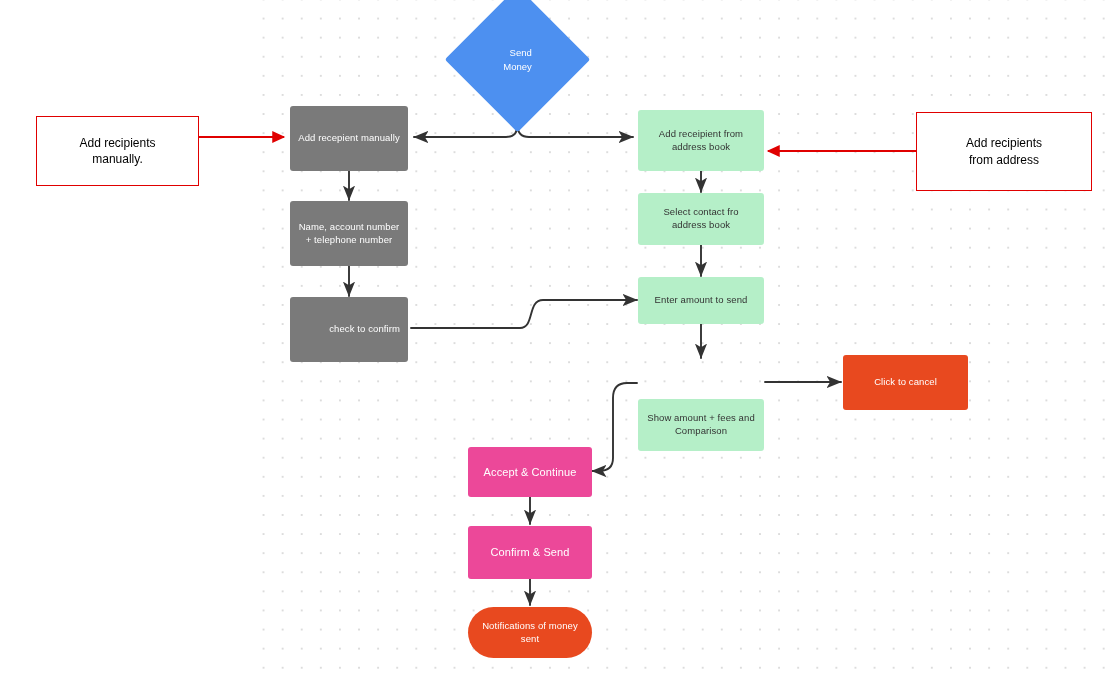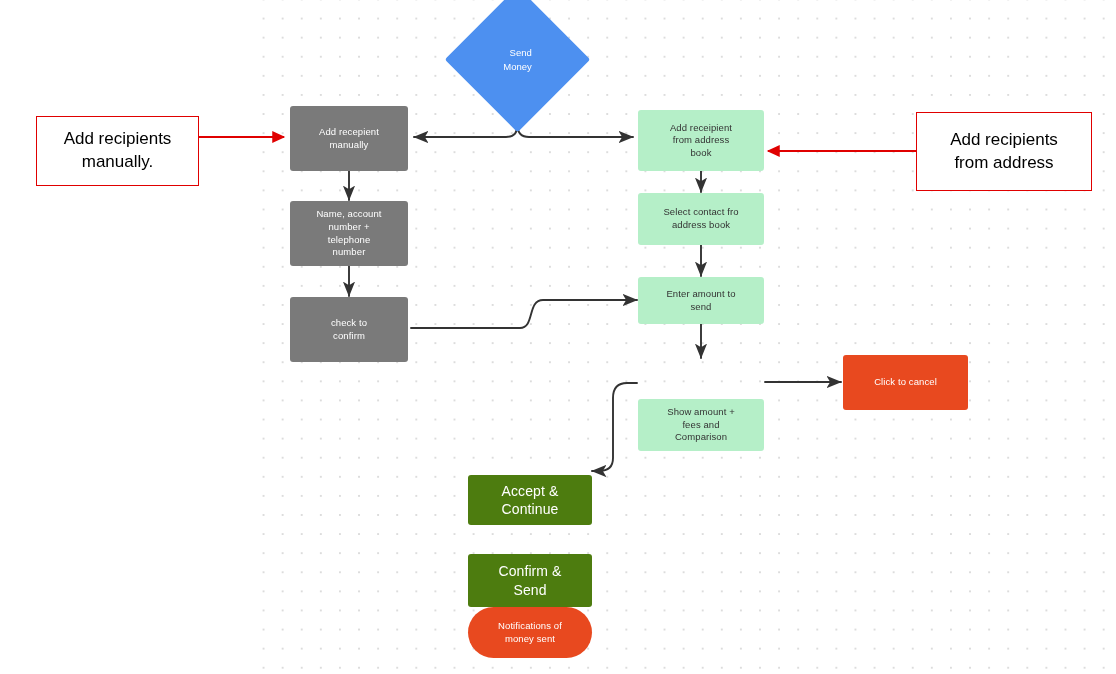--- a/index.html
+++ b/index.html
@@ -41,26 +41,26 @@
   
   .node {
     position: absolute;
     box-sizing: border-box;
     display: flex;
     align-items: center;
     justify-content: center;
     text-align: center;
     color: #ffffff;
     line-height: 1.32;
-    padding: 4px 24px;
+    padding: 4px 8px;
     letter-spacing: 0.1px;
   }
   .node-gray   { background: #7a7a7a; border-radius: 3px; font-size: 9.5px; }
   .node-green  { background: #b5efc8; color: #333333; border-radius: 3px; font-size: 9.5px; }
-  .node-blue   { background: #4d7c0f; border-radius: 3px; font-size: 14px; margin-top: 28px; }
+  .node-blue   { background: #ec4899; border-radius: 3px; font-size: 11px; }
   .node-red    { background: #e8491f; border-radius: 3px; font-size: 9.5px; }
   .node-red-rounded { background: #e8491f; border-radius: 26px; font-size: 9.5px; }
 
   
   #node-send-money {
     position: absolute;
     left: 466px;
     top: 8px;
     width: 103px;
     height: 103px;
@@ -92,21 +92,21 @@
   .callout {
     position: absolute;
     box-sizing: border-box;
     border: 1.6px solid #e00000;
     background: #ffffff;
     display: flex;
     align-items: center;
     justify-content: center;
     text-align: center;
     color: #000000;
-    font-size: 17px;
+    font-size: 12px;
     line-height: 1.35;
     white-space: pre-line;
     font-family: "Liberation Sans", sans-serif;
   }
   #callout-left  { left: 36px;  top: 116px; width: 163px; height: 70px; }
   #callout-right { left: 916px; top: 112px; width: 176px; height: 79px; }
 </style>
 </head>
 <body>
 

